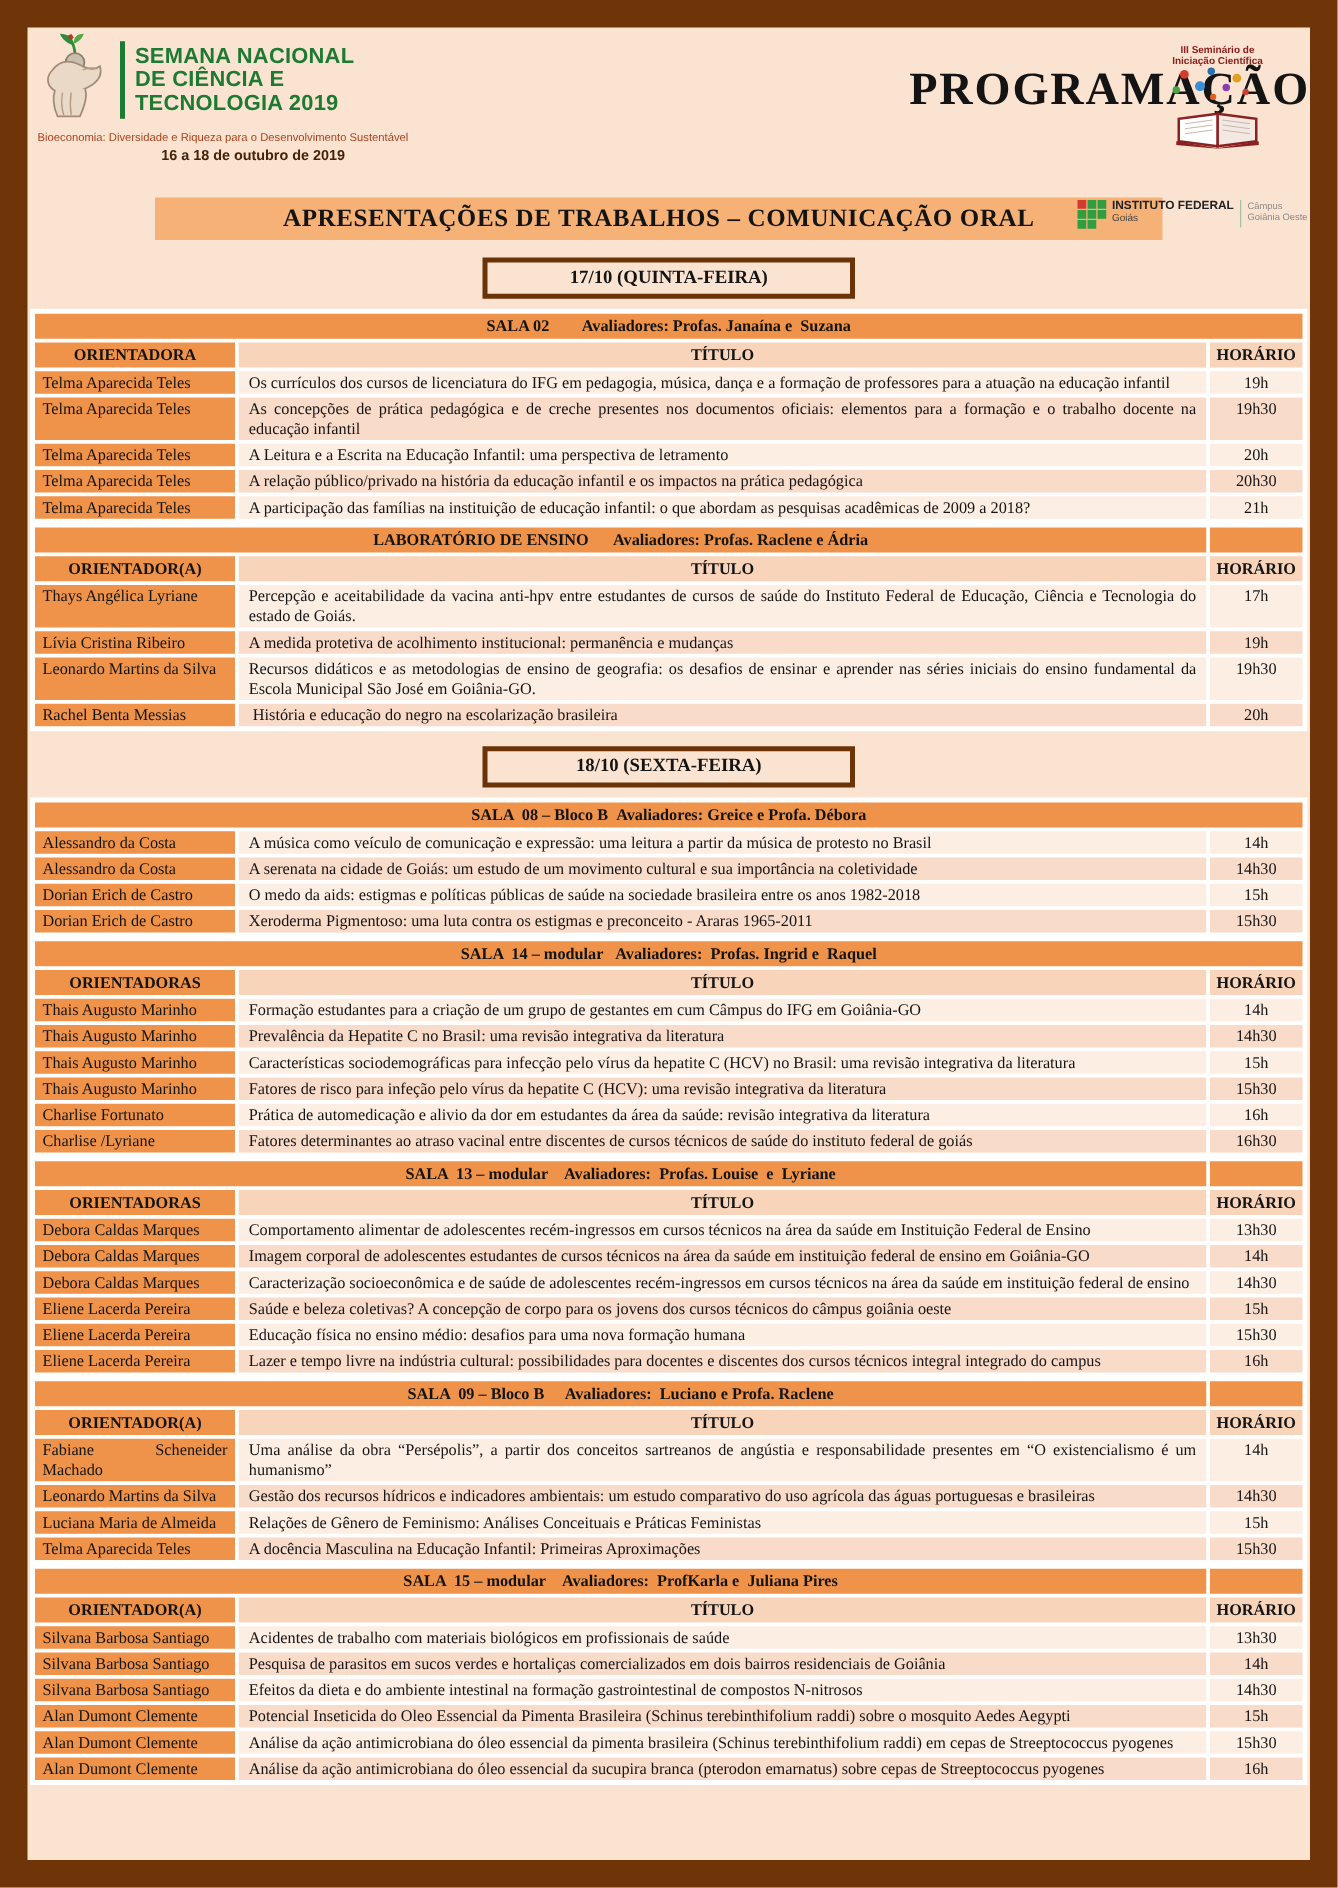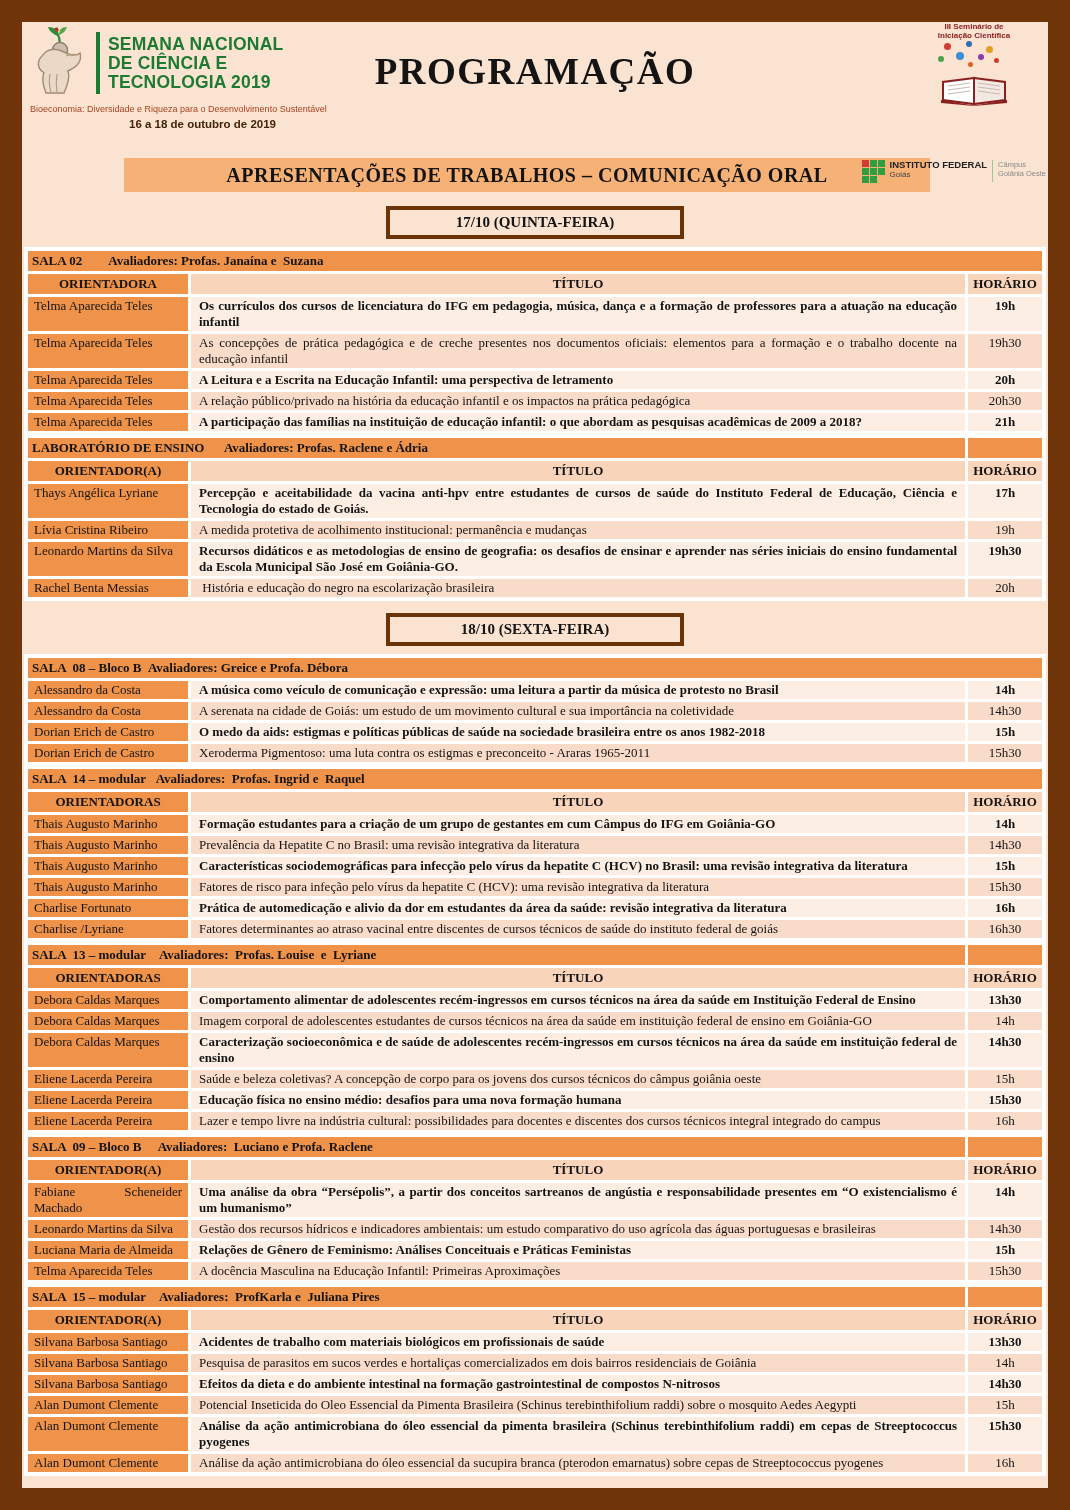--- a/index.html
+++ b/index.html
@@ -26,23 +26,23 @@
   
   .header{position:relative; height:134px;}
   .left-logo{position:absolute; left:8px; top:4px; width:345px;}
   .left-logo .toprow{display:flex; align-items:center;}
   .hand{flex:0 0 64px;}
   .greenbar{width:4px; height:62px; background:var(--green); margin:0 8px 0 2px;}
   .snct-title{color:var(--green); font-family:"Liberation Sans",sans-serif;
     font-weight:bold; font-size:17.5px; line-height:19px; text-align:left; letter-spacing:.2px;}
   .snct-sub{color:#a8431f; font-family:"Liberation Sans",sans-serif; font-size:9px; margin-top:4px; white-space:nowrap;}
   .snct-dates{color:#45230a; font-family:"Liberation Sans",sans-serif; font-weight:bold; font-size:11.5px; text-align:center; margin-top:4px;}
-  .prog-title{position:absolute; left:0; right:0; top:28px; text-align:center;
+  .prog-title{position:absolute; left:0; right:0; top:28px; text-align:right;
     font-size:37px; font-weight:bold; letter-spacing:1.5px;}
-  .sem-logo{position:absolute; right:26px; top:0; width:96px; text-align:center;}
+  .sem-logo{position:absolute; right:26px; top:13px; width:96px; text-align:center;}
   .sem-cap{color:#8b2020; font-family:"Liberation Sans",sans-serif; font-weight:bold; font-size:8px; line-height:9px;}
   .dots{position:relative; height:30px;}
   .dots span{position:absolute; border-radius:50%;}
   
   .banner-row{position:relative; height:36px; margin-top:2px;margin-left:28px;}
   .banner{position:absolute; left:74px; width:806px; top:0; height:34px; background:var(--banner);
     display:flex; align-items:center; justify-content:center;
     font-size:20px; font-weight:bold; letter-spacing:.5px;}
   .if-logo{position:absolute; right:2px; top:2px; display:flex; gap:5px;
     font-family:"Liberation Sans",sans-serif;}
@@ -54,31 +54,31 @@
   .if-div{width:1px; height:22px; background:#9fc59f;}
   .if-campus{font-size:7.5px; color:#8a8a8a; line-height:9px;}
   
   .day-box{width:298px; margin:12px auto 8px auto; border:4px solid #6b3408;
     text-align:center; font-weight:bold; font-size:15px; padding:4px 0; background:var(--cream);}
   
   .panel{margin:0 2px; background:#fff; padding:1px 1px;}
   table.sched{width:100%; border-collapse:separate; border-spacing:3px; background:#fff; table-layout:fixed; margin:0;}
   table.sched + table.sched{margin-top:1px;}
   col.c-name{width:160px;} col.c-time{width:74px;}
-  .sess-cell{background:var(--orange); font-weight:bold; text-align:left; font-size:13px;
+  .sess-cell{background:var(--orange); font-weight:bold; text-align:center; font-size:13px;
     line-height:16px; padding:2px 4px;}
   th{font-weight:bold; font-size:13px; line-height:16px; padding:2px 4px;}
   th.name-h{background:var(--orange);}
   th.title-h{background:var(--hdr);}
   th.time-h{background:var(--hdr);}
   td{font-size:13px; line-height:16px;}
   td.name{background:var(--orange); padding:1px 6px; vertical-align:top; text-align:justify;}
   td.title{padding:1px 8px; text-align:justify;}
   td.time{text-align:center; vertical-align:top; padding:1px 2px;}
-  tr.odd td.title, tr.odd td.time{background:var(--odd);font-weight:bold;}
+  tr.odd td.title, tr.odd td.time{background:var(--odd);}
   tr.even td.title, tr.even td.time{background:var(--even);}
 </style>
 </head>
 <body>
 
 <div class="page">
 
   <div class="header">
     <div class="left-logo">
       <div class="toprow">

